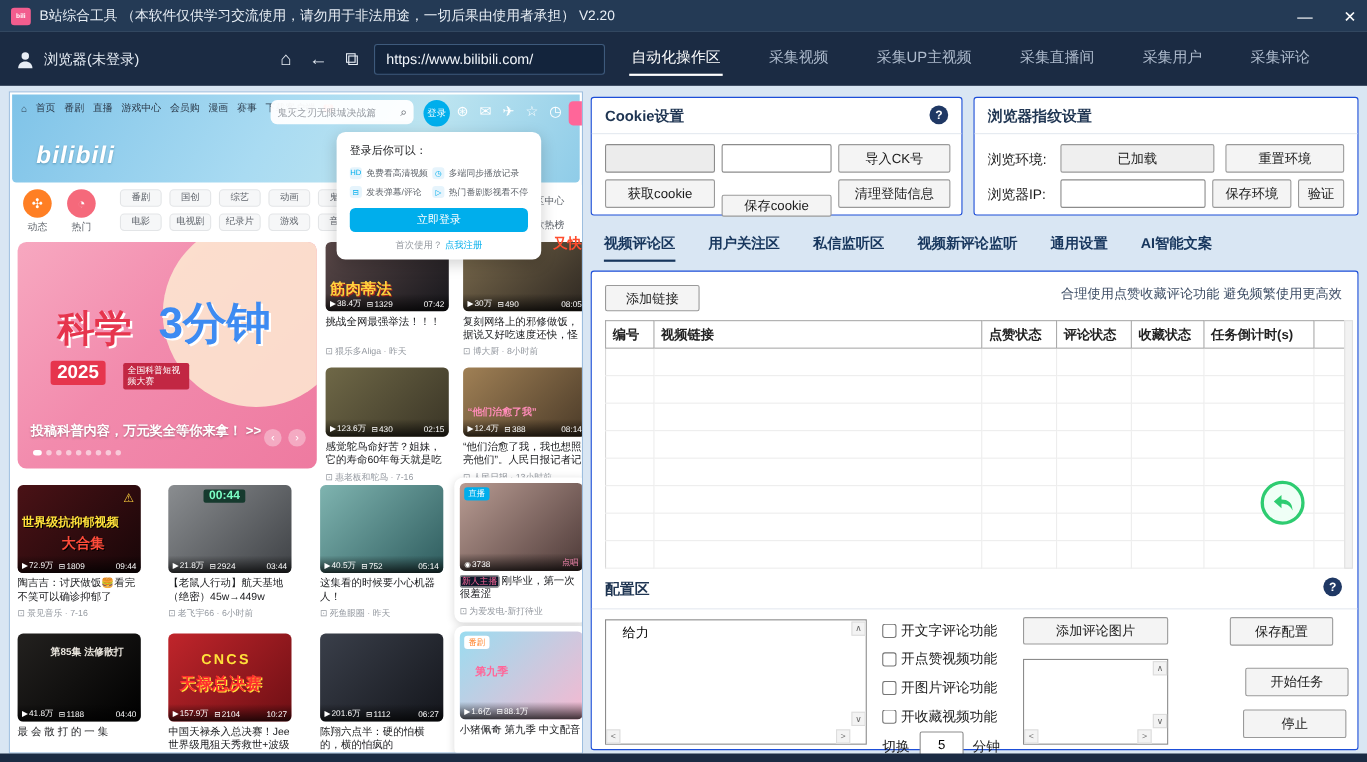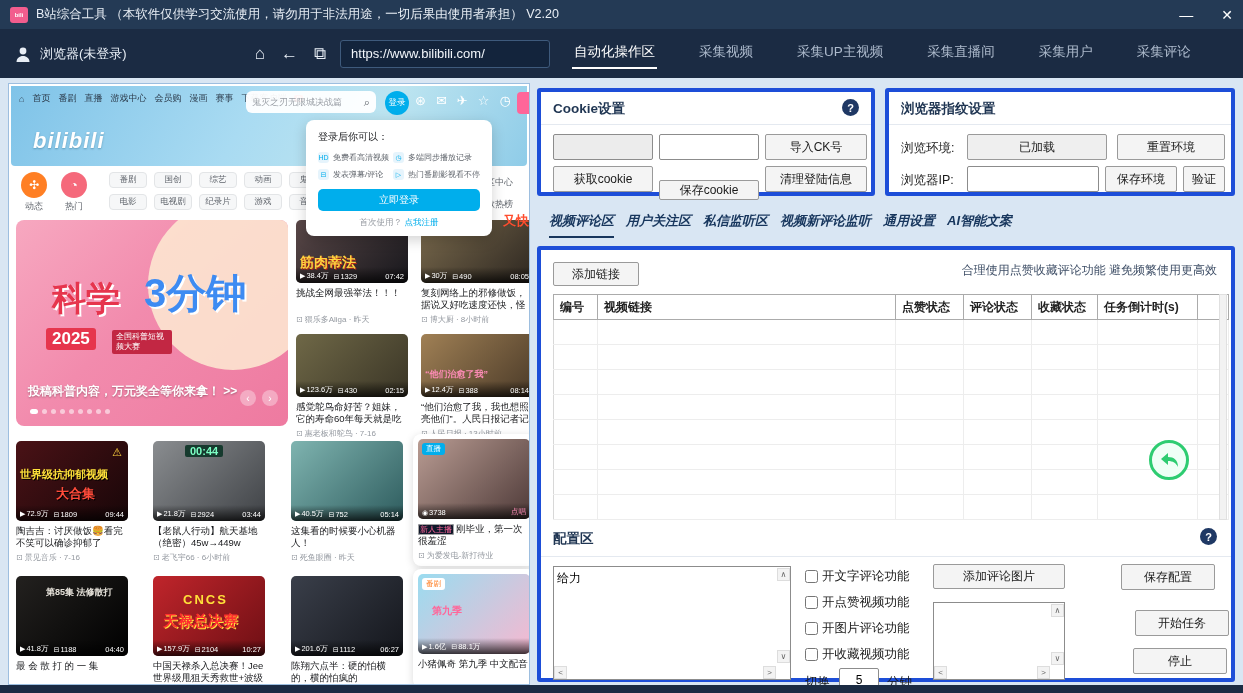--- a/index.html
+++ b/index.html
@@ -101,47 +101,47 @@
   .slot5 .vthumb{background:linear-gradient(135deg,#8a8d90,#3f4246)} .slot5 .ovl{left:32px;top:4px;background:#163a2e;color:#7CFFC4;padding:0 5px;font-size:11px;border-radius:2px}
   .slot6 .vthumb{background:linear-gradient(135deg,#7fb4b0,#2e5c5e)}
   .slot7 .vthumb{background:linear-gradient(135deg,#b99c93,#4e3a38)}
   .slot7 .vbadge{background:#00AEEC;color:#fff}
   .slot8 .vthumb{background:linear-gradient(135deg,#23211f,#000)} .slot8 .ovl{color:#E8E4DC;font-size:9px;left:30px;top:10px}
   .slot9 .vthumb{background:linear-gradient(135deg,#c0252b,#6e0f14)} .slot9 .ovl{color:#FFE13A;font-size:13px;left:30px;top:16px;letter-spacing:2px} .slot9 .ovl2{color:#FF2E2E;font-size:15px;left:10px;top:36px;text-shadow:1px 1px 0 #FFE13A}
   .slot10 .vthumb{background:linear-gradient(135deg,#3a3f4a,#14161c)}
   .slot11 .vthumb{background:linear-gradient(135deg,#9adcf0,#f6b8d0)} .slot11 .vbadge{background:#fff;color:#FF7F24} .slot11 .ovl{color:#FF6699;font-size:10px;left:14px;top:30px}
 
   
-  .panel { position:absolute; background:#fff; border:4px solid #1d4ed8; border-radius:3px; }
+  .panel { position:absolute; background:#fff; border:1px solid #1d4ed8; border-radius:3px; }
   .ptitle { font-size:13.5px; font-weight:bold; color:#1F3552; }
   .pdivider { position:absolute; left:0; right:0; height:1px; background:#E4E9F0; }
   .help-ic { width:17px; height:17px; border-radius:50%; background:#1F3864; color:#fff; font-size:11px; font-weight:bold; display:flex; align-items:center; justify-content:center; }
   .btn { background:#F4F4F4; border:1px solid #9A9A9A; border-radius:2px; font-size:12px; color:#1a1a1a; display:flex; align-items:center; justify-content:center; font-family:inherit; }
   .inp { background:#fff; border:1px solid #8C8C8C; border-radius:2px; font-size:12px; padding:0 5px; font-family:inherit; }
   .inp.disabled { background:#ECECEC; }
   .flabel { font-size:12.5px; color:#1a1a1a; }
 
-  .work-tabs { position:absolute; left:549px; top:212px; display:flex; gap:12px;font-style:italic; }
+  .work-tabs { position:absolute; left:549px; top:212px; display:flex; gap:30px; }
   .work-tab { font-size:13px; font-weight:bold; color:#17365D; padding-bottom:8px; position:relative; cursor:default; white-space:nowrap; }
   .work-tab.active:after { content:""; position:absolute; left:0; right:0; bottom:0; height:2px; background:#17365D; }
 
   .tip-text { position:absolute; right:14px; top:12px; font-size:12px; color:#3E4E66; }
 
   
   .vtable { position:absolute; left:12px; top:44px; width:676px; border-collapse:collapse; background:#fff; }
   .vtable th { border:1px solid #ABABAB; border-width:1px 1px 1px 0; font-size:12px; font-weight:bold; color:#222; height:25px; text-align:left; padding:0 6px; white-space:nowrap; }
   .vtable th:first-child { border-left:1px solid #ABABAB; }
   .vtable td { border-right:1px solid #EDEDED; border-bottom:1px solid #EDEDED; height:25px; }
   .vtable td:first-child { border-left:1px solid #D8D8D8; }
   .tbl-scroll { position:absolute; right:4px; top:44px; width:8px; height:226px; background:#F2F2F2; border:1px solid #E0E0E0; }
 
   .undo-wrap { position:absolute; left:608px; top:190px; width:40px; height:40px; border-radius:50%; border:3px solid #2ECC71; background:#EFFFF6; display:flex; align-items:center; justify-content:center; }
 
   
-  .cfg-textarea { position:absolute; left:12px; top:316px; width:238px; height:114px; border:1px solid #8C8C8C; font-size:12px; padding:3px 3px; resize:none; font-family:inherit; overflow:hidden; background:#fff; }
+  .cfg-textarea { position:absolute; left:12px; top:316px; width:238px; height:114px; border:1px solid #8C8C8C; font-size:12px; padding:3px 15px; resize:none; font-family:inherit; overflow:hidden; background:#fff; }
   .sb { position:absolute; color:#666; font-size:8px; background:#F3F3F3; border:1px solid #DDD; display:flex; align-items:center; justify-content:center; }
   .chk-row { position:absolute; display:flex; align-items:center; gap:4px; font-size:12.5px; color:#1a1a1a; white-space:nowrap; }
   .chk-row input { width:13px; height:13px; }
   .listbox { position:absolute; left:392px; top:352px; width:132px; height:78px; border:1px solid #8C8C8C; background:#fff; }
 </style>
 </head>
 <body>
 
 <div class="titlebar">
   <div class="applogo">bili</div>

